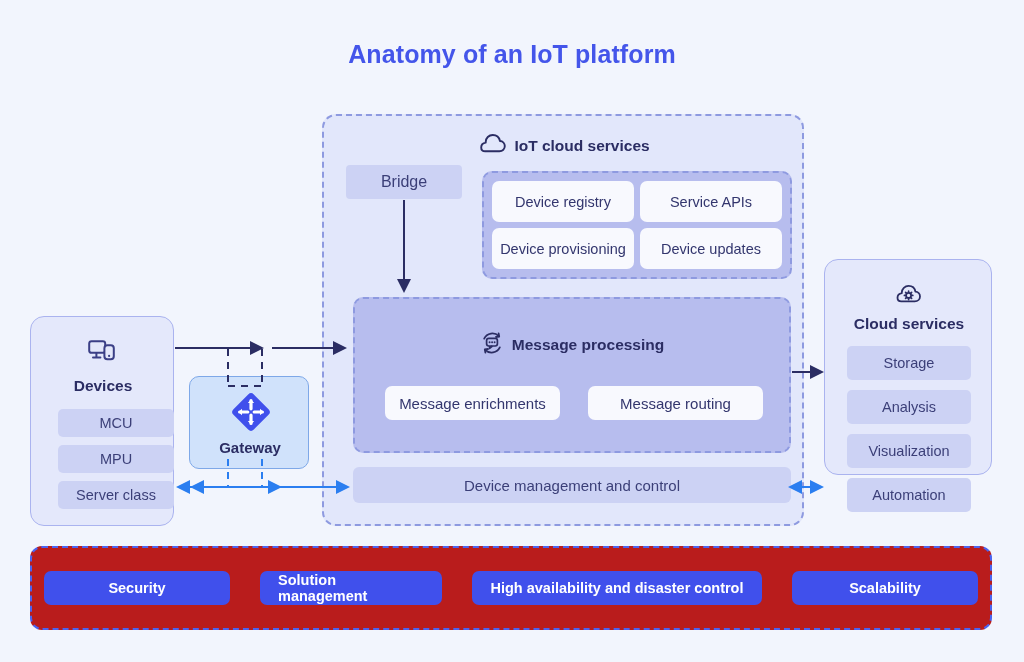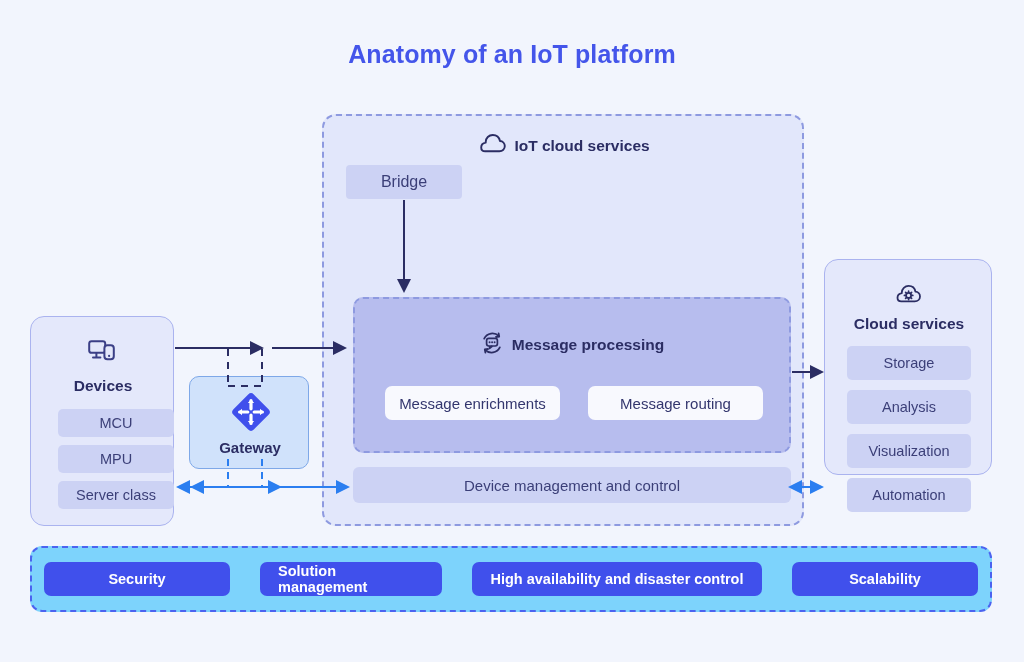--- a/index.html
+++ b/index.html
@@ -131,22 +131,22 @@
                        flex-direction: column; gap: 5px; }
   #cloud-chips {
     position: absolute; left: 22px; top: 86px; width: 124px;
     display: flex; flex-direction: column; gap: 10px;
   }
   #cloud-chips .chip { height: 34px; }
 
   
   #bottom-bar {
     position: absolute; left: 30px; top: 546px;
-    width: 962px; height: 66px;
-    background: #7dd3fc; border: 2px dashed #4b63f0;
+    width: 962px; height: 84px;
+    background: #b91c1c; border: 2px dashed #4b63f0;
     border-radius: 12px;
     display: flex; align-items: center; justify-content: center;
     gap: 30px;
   }
   .pill {
     background: #4050ec; color: #fff;
     border-radius: 7px; height: 34px;
     display: flex; align-items: center; justify-content: center;
     font-size: 14.5px; font-weight: bold;
     padding: 0 18px;
@@ -173,20 +173,26 @@
         </svg>
       </span>
       <span>IoT cloud services</span>
     </div>
   </div>
 
   <div id="bridge-box">
     <span>Bridge</span>
   </div>
 
+  <div id="cloud-services-group">
+    <div class="white-card">Device registry</div>
+    <div class="white-card">Service APIs</div>
+    <div class="white-card">Device provisioning</div>
+    <div class="white-card">Device updates</div>
+  </div>
 
   <div id="device-mgmt">
     <span>Device management and control</span>
   </div>
 
   <div id="message-processing">
     <div class="section-title">
       <span>
         <svg width="24" height="24" viewBox="0 0 24 24">
           <path d="M4.2 7.6A9 9 0 0 1 18.8 5.2" fill="none" stroke="#2b2d63" stroke-width="1.8" stroke-linecap="round"></path>

